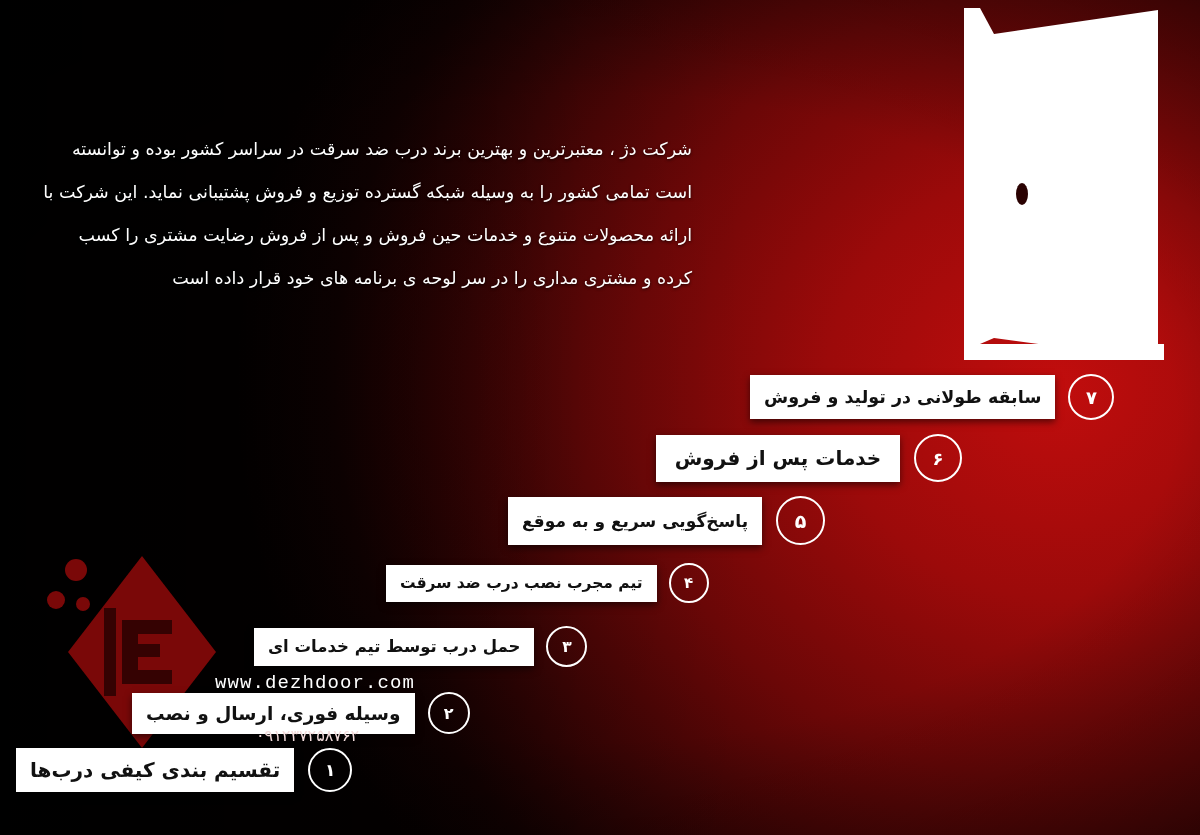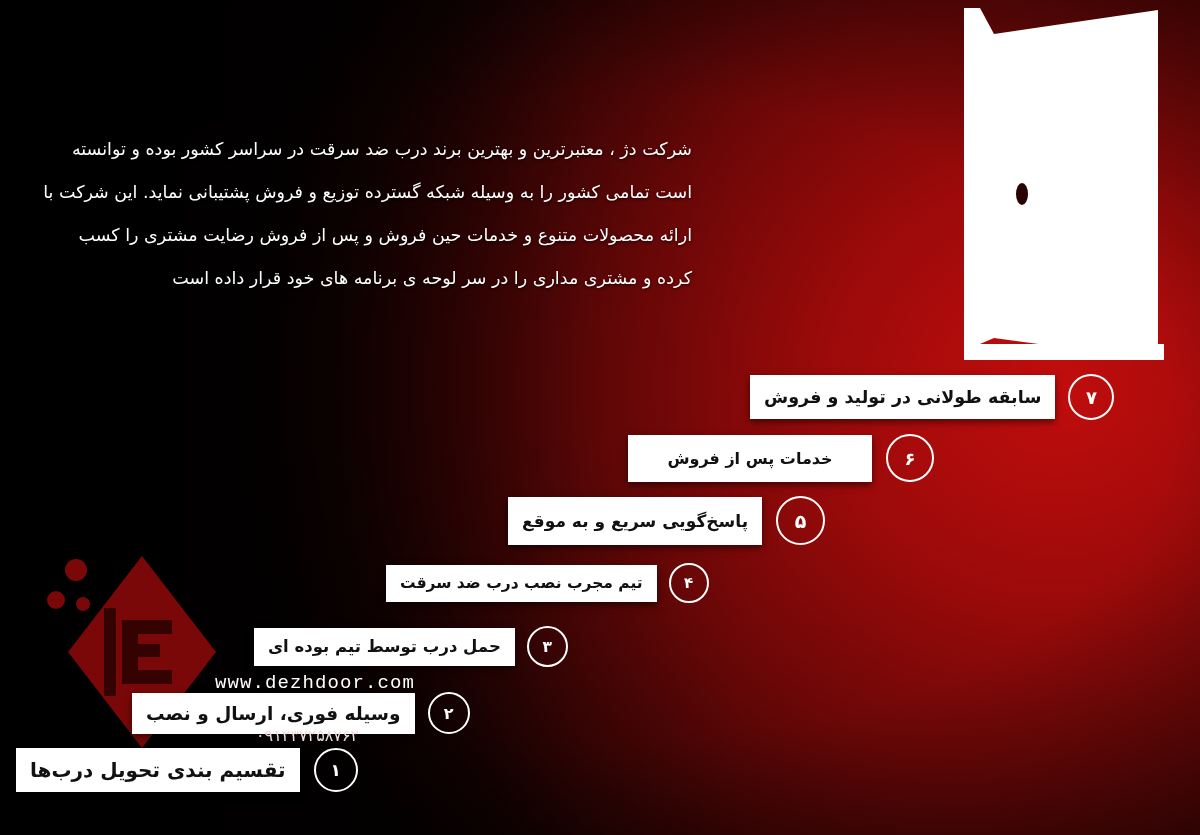--- a/index.html
+++ b/index.html
@@ -162,46 +162,46 @@
         <rect x="86" y="122" width="50" height="14"></rect>
         <rect x="68" y="60" width="12" height="88"></rect>
       </g>
     </svg>
   </div>
 
   <div class="steps">
 
     <div class="step" style="left:8px; top:748px;">
       <div class="step-num" style="width:40px;height:40px;font-size:17px;margin-left:14px;">۱</div>
-      <div class="step-label" style="height:44px;font-size:20px;min-width:250px;">تقسیم بندی تحویل درب‌ها</div>
+      <div class="step-label" style="height:44px;font-size:20px;min-width:250px;">تقسیم بندی کیفی درب‌ها</div>
     </div>
 
     <div class="step" style="left:124px; top:692px;">
       <div class="step-num" style="width:38px;height:38px;font-size:16px;margin-left:13px;">۲</div>
       <div class="step-label" style="height:41px;font-size:18.5px;min-width:246px;">وسیله فوری، ارسال و نصب</div>
     </div>
 
     <div class="step" style="left:246px; top:626px;">
       <div class="step-num" style="width:37px;height:37px;font-size:15.5px;margin-left:12px;">۳</div>
-      <div class="step-label" style="height:38px;font-size:16.5px;min-width:238px;">حمل درب توسط تیم بوده ای</div>
+      <div class="step-label" style="height:38px;font-size:16.5px;min-width:238px;">حمل درب توسط تیم خدمات ای</div>
     </div>
 
     <div class="step" style="left:378px; top:563px;">
       <div class="step-num" style="width:36px;height:36px;font-size:15px;margin-left:12px;">۴</div>
       <div class="step-label" style="height:37px;font-size:15.5px;min-width:232px;">تیم مجرب نصب درب ضد سرقت</div>
     </div>
 
     <div class="step" style="left:500px; top:496px;">
       <div class="step-num" style="width:45px;height:45px;font-size:19px;margin-left:14px;">۵</div>
       <div class="step-label" style="height:48px;font-size:17px;min-width:254px;">پاسخ‌گویی سریع و به موقع</div>
     </div>
 
     <div class="step" style="left:620px; top:434px;">
       <div class="step-num" style="width:44px;height:44px;font-size:18px;margin-left:14px;">۶</div>
-      <div class="step-label" style="height:47px;font-size:16px;min-width:244px;">خدمات پس از فروش</div>
+      <div class="step-label" style="height:47px;font-size:20px;min-width:244px;margin-left:28px;">خدمات پس از فروش</div>
     </div>
 
     <div class="step" style="left:742px; top:374px;">
       <div class="step-num" style="width:42px;height:42px;font-size:18px;margin-left:13px;">۷</div>
       <div class="step-label" style="height:44px;font-size:17.5px;min-width:266px;">سابقه طولانی در تولید و فروش</div>
     </div>
 
   </div>
 
   <div class="site-url">www.dezhdoor.com</div>

